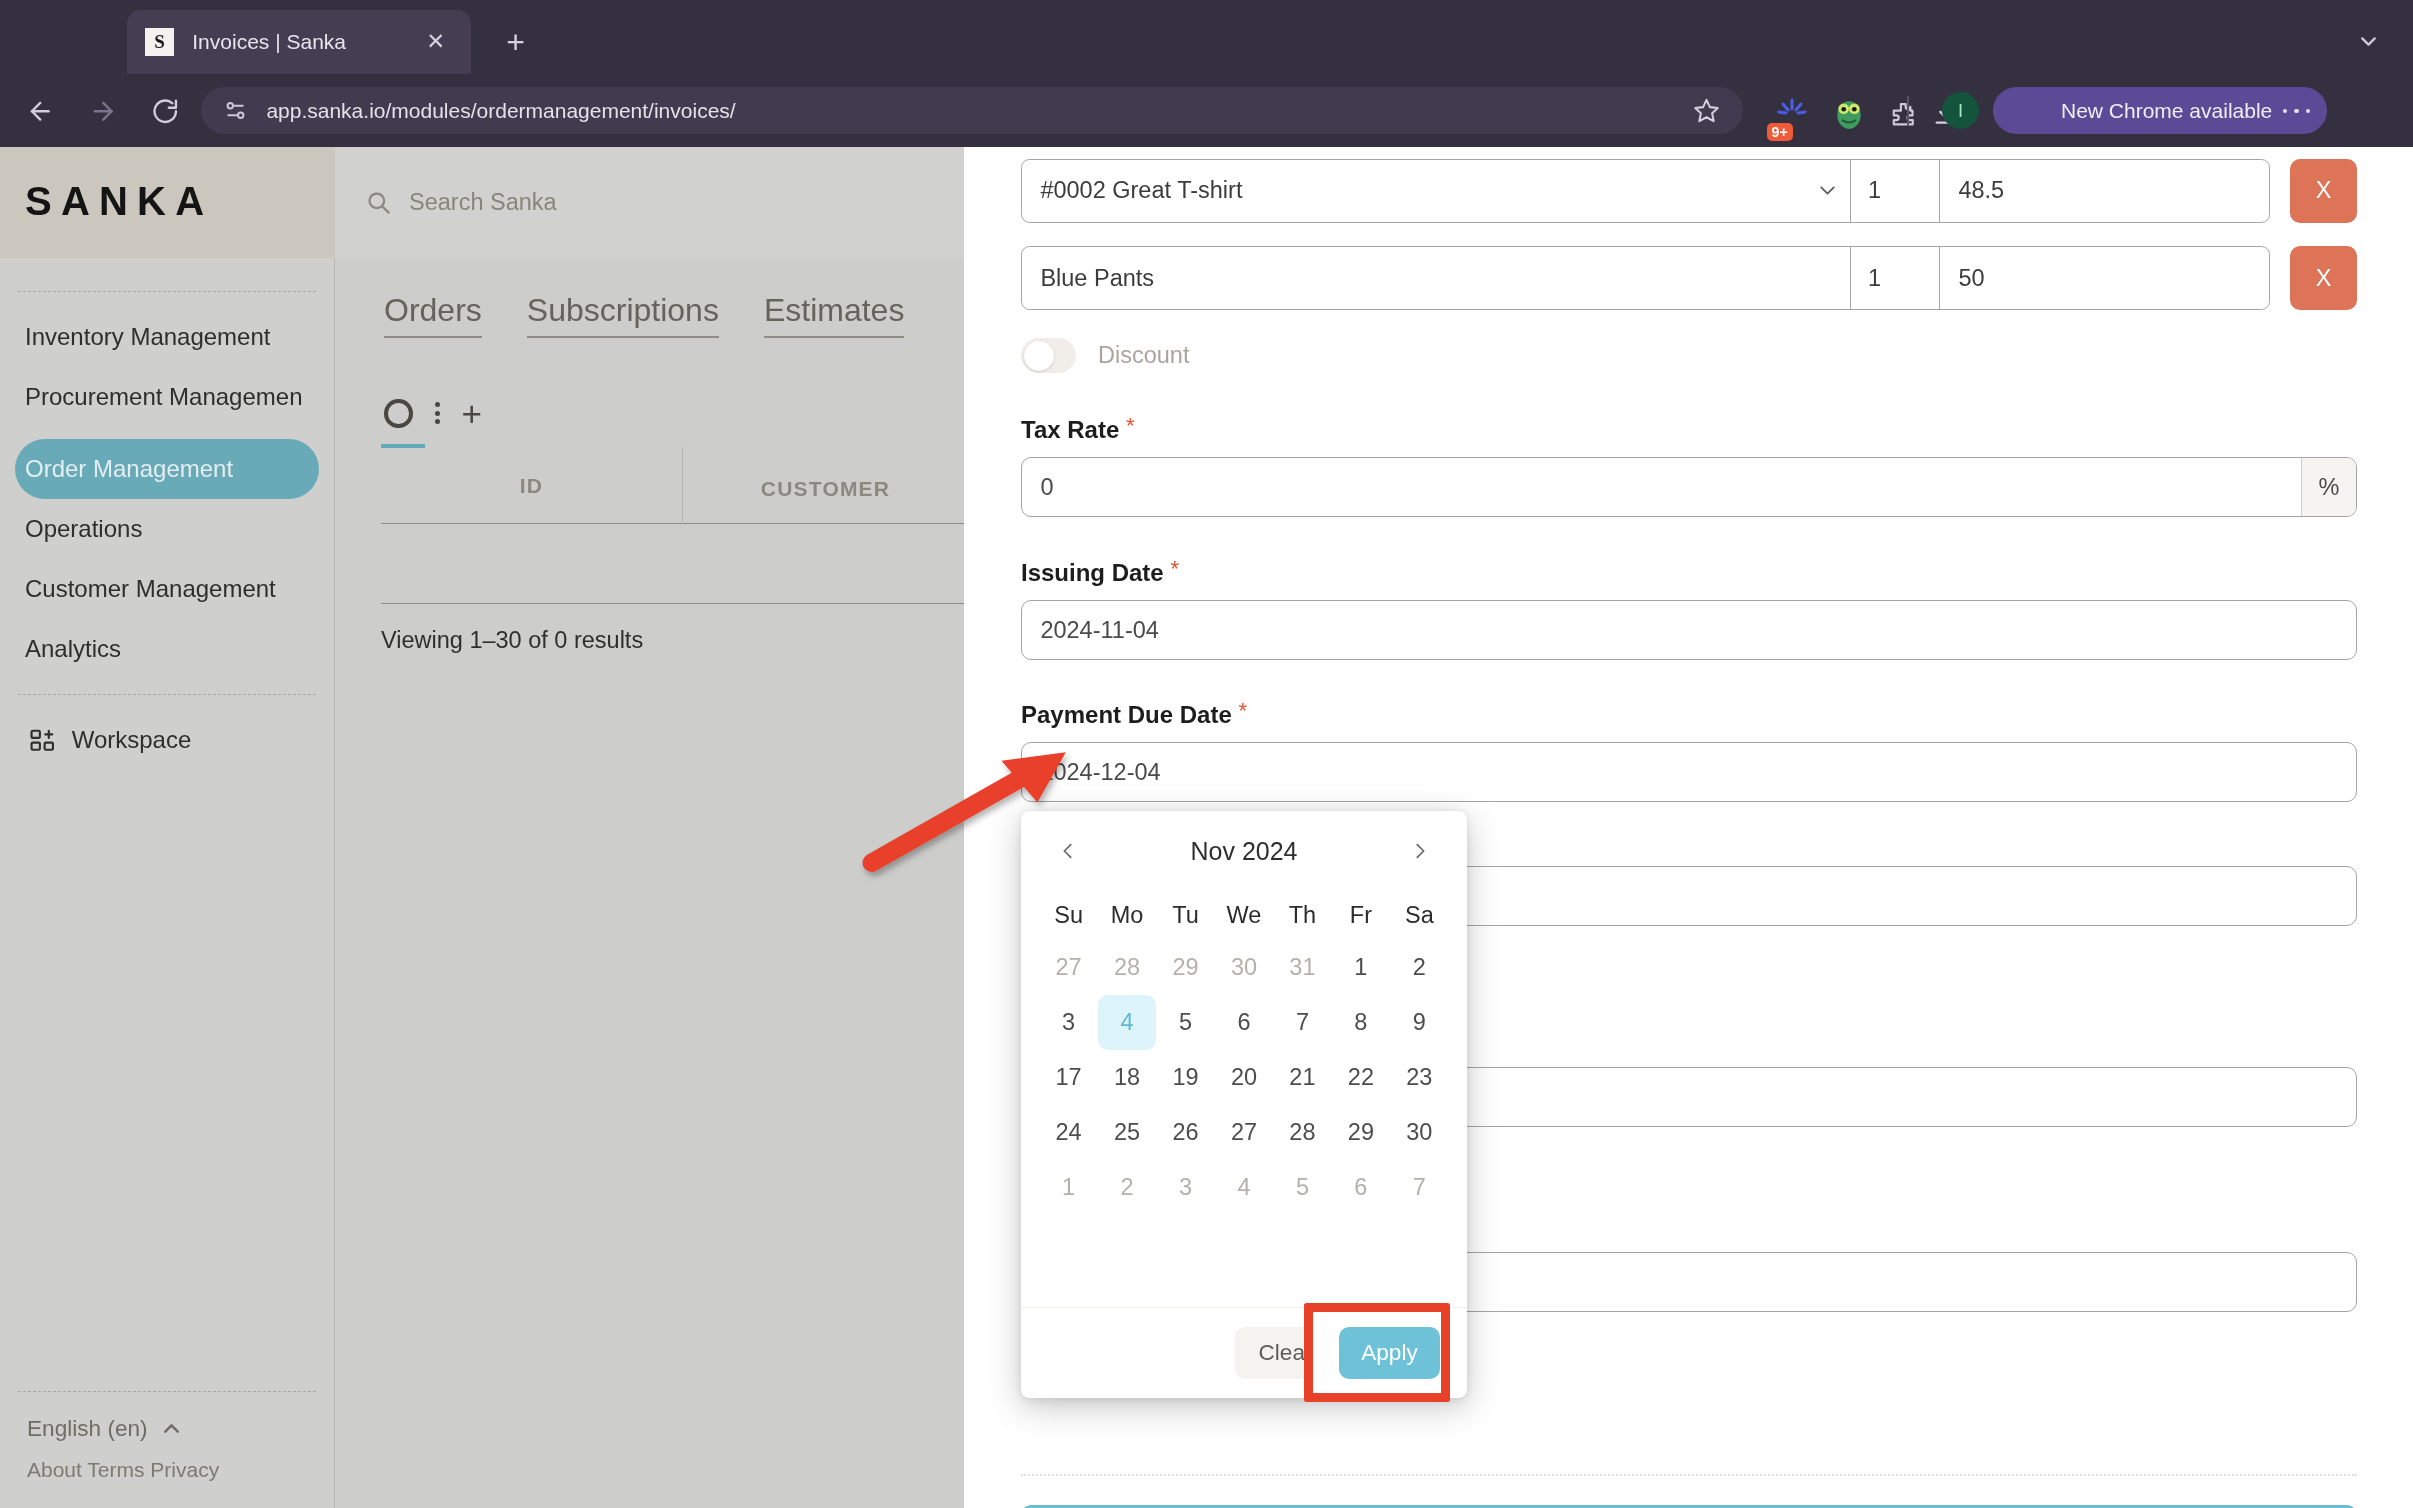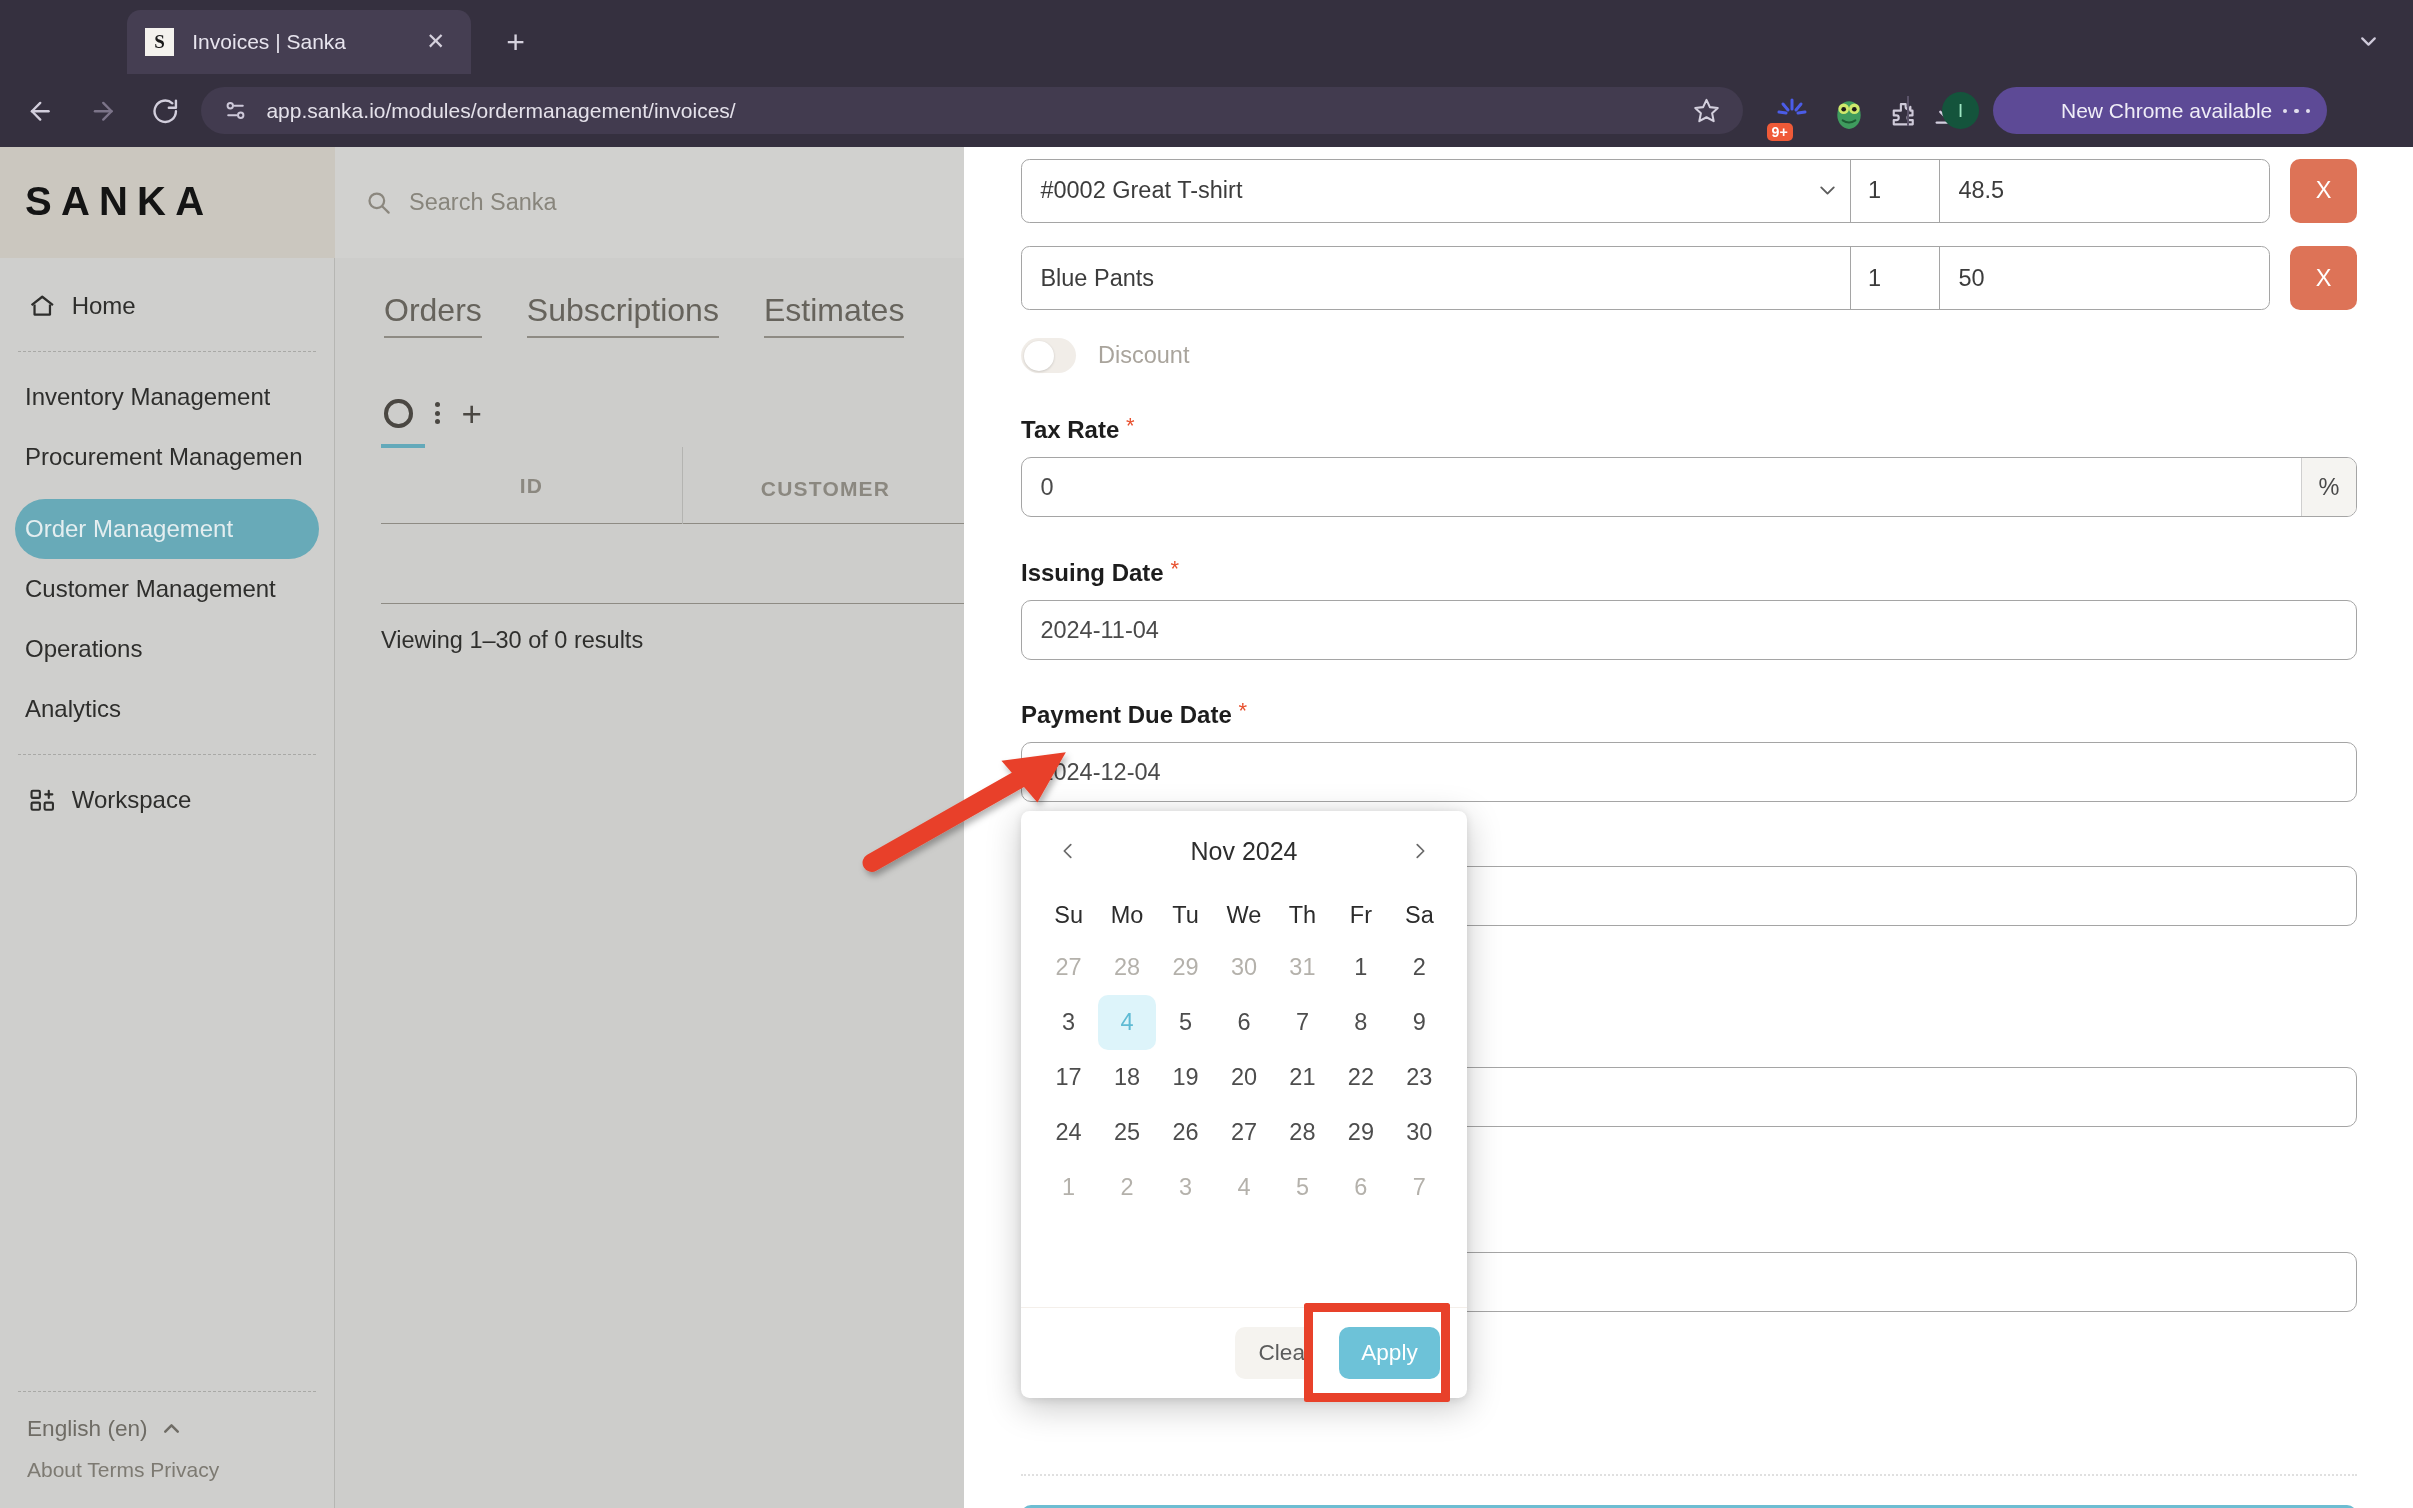--- a/index.html
+++ b/index.html
@@ -375,44 +375,35 @@
             <circle cx="10.5" cy="10.5" r="6.5"></circle>
             <line x1="15.5" y1="15.5" x2="21" y2="21"></line>
           </svg>
       </div>
       <div id="search-ph">Search Sanka</div>
     </div>
   </div>
 
   <div id="sidebar">
     <div style="height:18.4px"></div>
-    <div class="side-item">
-      <span class="side-icon">
-        <svg width="28.5" height="28.5" viewBox="0 0 24 24" fill="none" stroke="currentColor" stroke-width="1.9" stroke-linejoin="round">
-            <path d="M3 11 12 4l9 7"></path>
-            <path d="M5.5 10.5V19h13v-8.5"></path>
-          </svg>
-      </span>
-      <span class="lbl">Home</span>
-    </div>
     <div class="side-sep"></div>
     <div class="side-item">
       <span class="lbl">Inventory Management</span>
     </div>
     <div class="side-item">
       <span class="lbl">Procurement Managemen</span>
     </div>
     <div class="side-item active">
       <span class="lbl">Order Management</span>
     </div>
     <div class="side-item">
+      <span class="lbl">Operations</span>
+    </div>
+    <div class="side-item">
       <span class="lbl">Customer Management</span>
-    </div>
-    <div class="side-item">
-      <span class="lbl">Operations</span>
     </div>
     <div class="side-item">
       <span class="lbl">Analytics</span>
     </div>
     <div class="side-sep"></div>
     <div class="side-item">
       <span class="side-icon">
         <svg width="28.5" height="28.5" viewBox="0 0 24 24" fill="none" stroke="currentColor" stroke-width="1.8" stroke-linecap="round">
             <rect x="3" y="4" width="7" height="6" rx="1"></rect>
             <rect x="3" y="14" width="7" height="6" rx="1"></rect>

